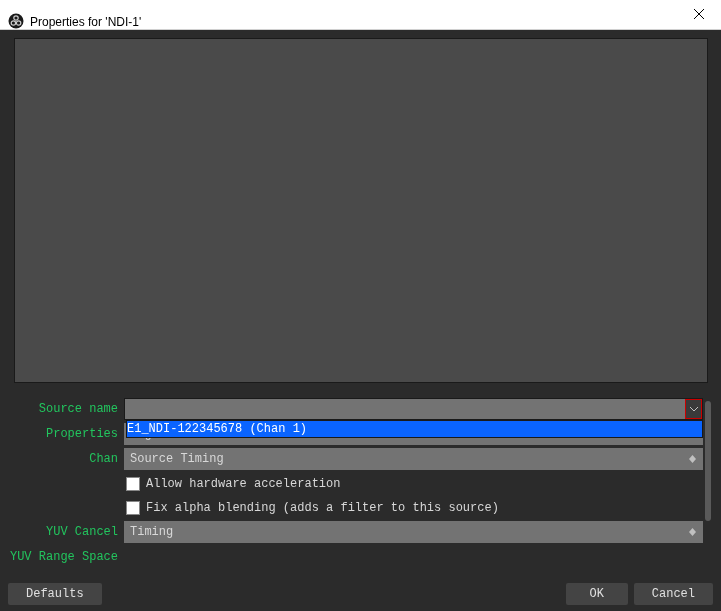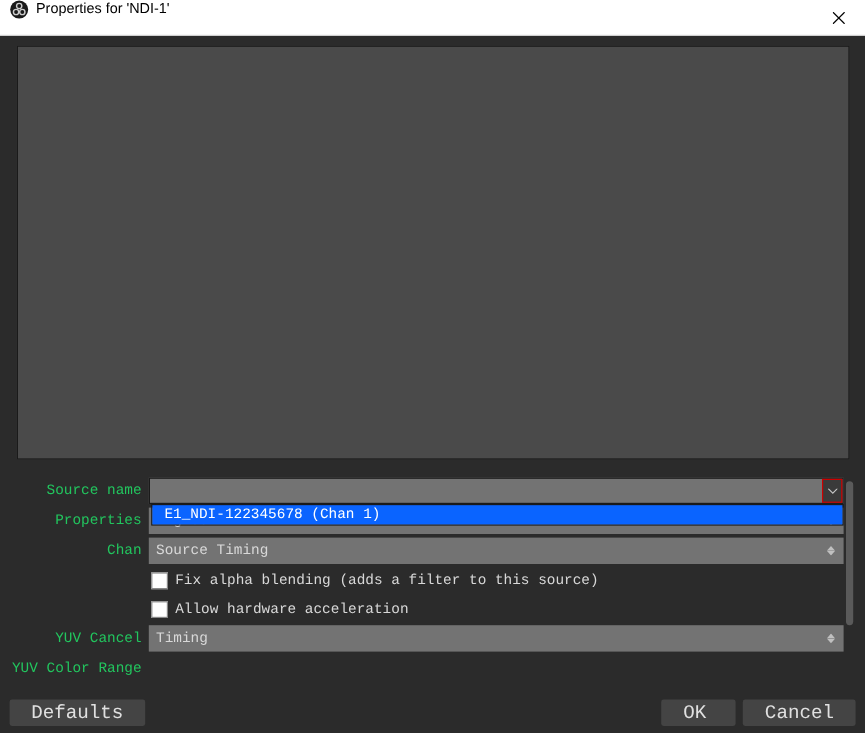--- a/index.html
+++ b/index.html
@@ -9,21 +9,21 @@
     background: #fff;
     width: 721px;
     height: 611px;
     overflow: hidden;
   }
   .titlebar {
     height: 30px;
     background: #fff;
     border-bottom: 1px solid #d0d0d0;
     display: flex;
-    align-items: flex-start;
+    align-items: flex-end;
     padding-left: 8px;
     color: #000;
   }
   .titlebar .app-icon {
     width: 16px; height: 16px;
     margin-right: 6px;
     display: flex; align-items: center; justify-content: center;
   }
   .titlebar .title { font-size: 12px; }
   .titlebar .spacer { flex: 1; }
@@ -110,21 +110,21 @@
     left: 118px;
     right: 10px;
     top: 23px;
     background: #222;
     border: 1px solid #1a1a1a;
     z-index: 10;
   }
   .dropdown-item {
     background: #0a64ff;
     color: #fff;
-    padding: 1px 10px;
+    padding: 1px 0;
     font-family: "Courier New", monospace;
     font-size: 12px;
   }
   .checkbox-row {
     display: flex;
     align-items: center;
     height: 24px;
     margin-left: 118px;
   }
   .checkbox {
@@ -163,23 +163,24 @@
     align-items: center;
     gap: 6px;
   }
   .btn {
     background: #444;
     color: #e0e0e0;
     border: none;
     height: 22px;
     padding: 0 18px;
     font-family: "Courier New", monospace;
-    font-size: 16px;
+    font-size: 12px;
     border-radius: 2px;
     min-width: 62px;
+    text-align: center;
     line-height: 22px;
   }
   .btn.defaults { min-width: 84px; }
   .footer .spacer { flex: 1; }
 </style>
 </head>
 <body>
 
 <div class="titlebar">
   <span class="app-icon">
@@ -253,47 +254,47 @@
             <svg width="7" height="4">
                 <path d="M0 0 L3.5 4 L7 0" fill="#c0c0c0"></path>
               </svg>
           </span>
         </div>
       </div>
     </div>
 
     <div class="checkbox-row">
       <div class="checkbox"></div>
-      <span class="checkbox-label">Fix alpha blending (adds a filter to this source)</span>
+      <span class="checkbox-label">Allow hardware acceleration</span>
     </div>
 
     <div class="checkbox-row">
       <div class="checkbox"></div>
-      <span class="checkbox-label">Allow hardware acceleration</span>
+      <span class="checkbox-label">Fix alpha blending (adds a filter to this source)</span>
     </div>
 
     <div class="row">
       <div class="label">YUV Cancel</div>
       <div class="field">
         <div class="select">
           <span>Timing</span>
           <span class="spin-arrow">
             <svg width="7" height="4">
                 <path d="M0 4 L3.5 0 L7 4" fill="#c0c0c0"></path>
               </svg>
             <svg width="7" height="4">
                 <path d="M0 0 L3.5 4 L7 0" fill="#c0c0c0"></path>
               </svg>
           </span>
         </div>
       </div>
     </div>
 
     <div class="row">
-      <div class="label">YUV Color Range</div>
+      <div class="label">YUV Range Space</div>
     </div>
 
     <div class="vscroll">
       <div class="vscroll-thumb"></div>
     </div>
   </div>
 
   <div class="footer">
     <div class="btn defaults">Defaults</div>
     <span class="spacer"></span>

